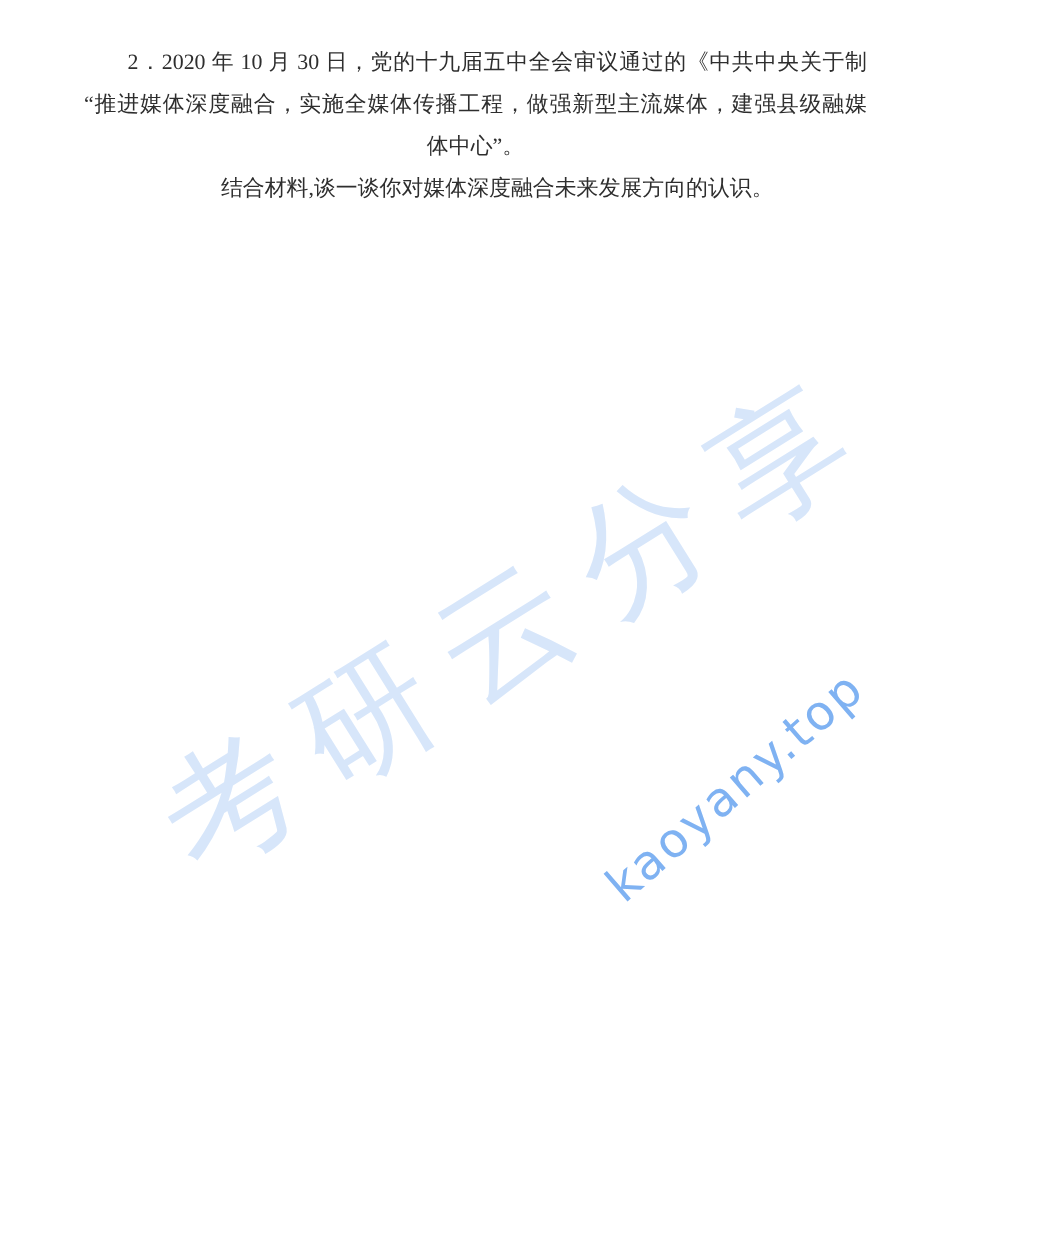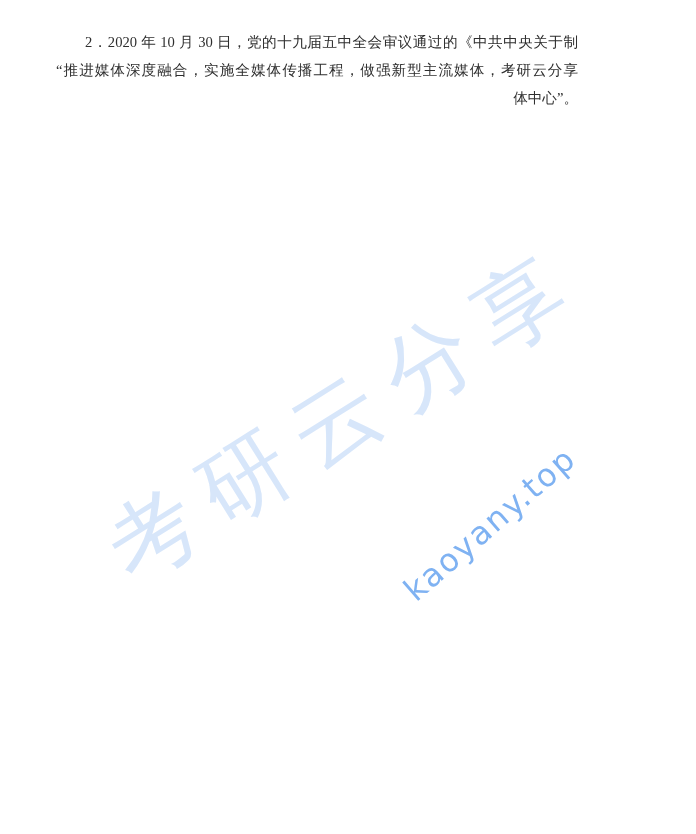--- a/index.html
+++ b/index.html
@@ -22,21 +22,21 @@
     top: 28px;
     width: 522px;
     font-size: 14.6px;
     line-height: 28px;
     color: #2e2e2e;
     z-index: 2;
   }
   .line {
     margin: 0;
     padding: 0;
-    text-align: right;
+    text-align: center;
     white-space: nowrap;
   }
   .line.fill {
     white-space: normal;
     text-align: justify;
     text-align-last: justify;
   }
   .line.indent {
     text-indent: 29px;
   }
@@ -73,15 +73,16 @@
 </style>
 </head>
 <body style="background: rgb(255, 255, 255);">
 
 <div class="wm-cn" style="color: rgb(215, 230, 250);">考研云分享</div>
 
 <div class="wm-url" style="color: rgb(127, 178, 242);">kaoyany.top</div>
 
 <div class="text-block" style="color: rgb(46, 46, 46);">
   <p class="line fill indent">2．2020 年 10 月 30 日，党的十九届五中全会审议通过的《中共中央关于制</p>
-  <p class="line fill">“推进媒体深度融合，实施全媒体传播工程，做强新型主流媒体，考研云分享</p>
+  <p class="line fill">“推进媒体深度融合，实施全媒体传播工程，做强新型主流媒体，建强县级融媒</p>
   <p class="line">体中心”。</p>
+  <p class="line indent">结合材料,谈一谈你对媒体深度融合未来发展方向的认识。</p>
 </div>
 
 </body></html>

